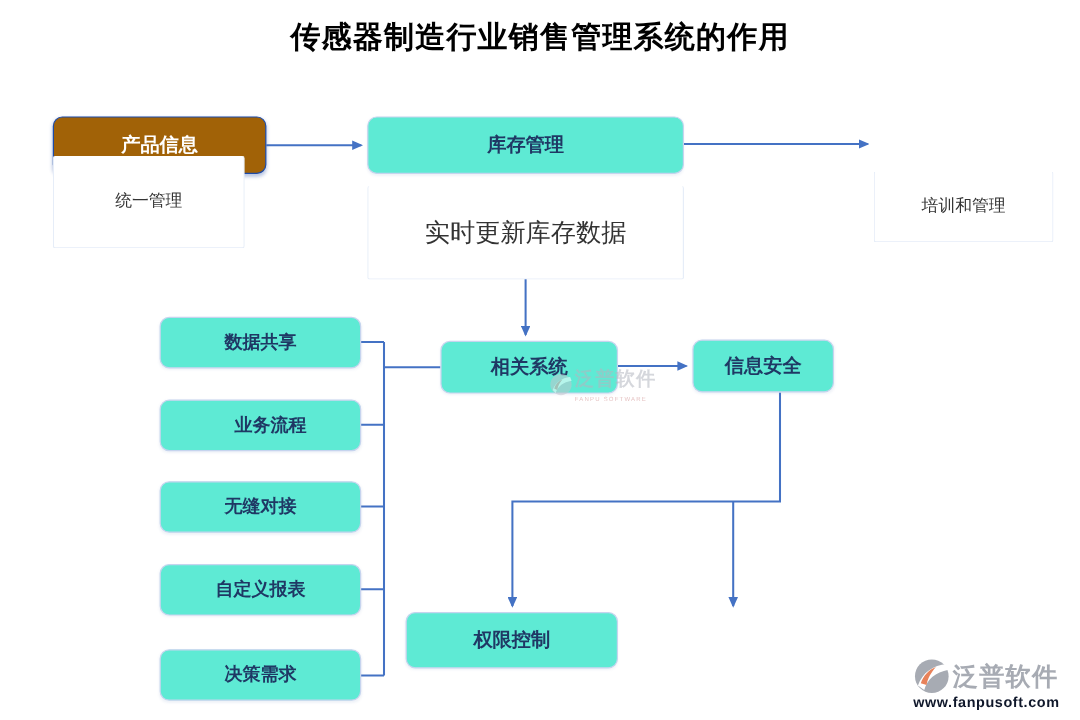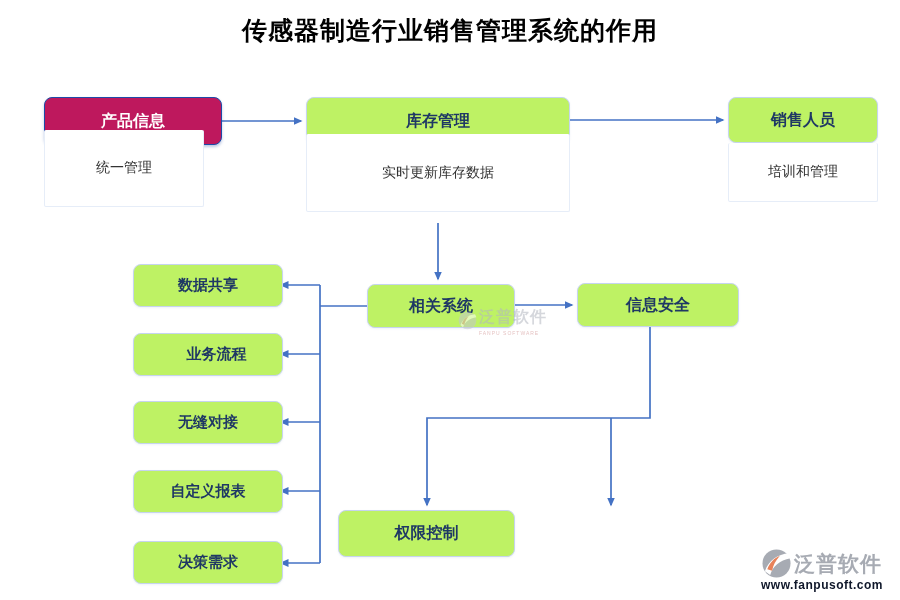--- a/index.html
+++ b/index.html
@@ -32,59 +32,59 @@
   .node {
     position: absolute;
     display: flex;
     align-items: center;
     justify-content: center;
     text-align: center;
     border-radius: 8px;
     font-weight: bold;
     font-size: 16px;
     color: #1f3864;
-    background: #bef264;
+    background: #5eead4;
     border: 1px solid #c6d4ee;
     box-shadow: 0 1px 2px rgba(120,150,200,0.12);
   }
   .node.primary {
-    background: #be185d;
+    background: #a16207;
     border: 1px solid #1d4ba8;
     color: #ffffff;
     box-shadow: 0 2px 3px rgba(30,70,160,0.3);
   }
   .descbox {
     position: absolute;
     display: flex;
     align-items: center;
     justify-content: center;
     text-align: center;
     background: #ffffff;
     border: 1px solid #e6edf8;
     font-size: 14px;
     color: #333333;
     border-radius: 2px;
   }
   
   .n-product   { left: 44px;  top: 97px;  width: 178px; height: 48px; }
   .d-product   { left: 44px;  top: 130px; width: 160px; height: 77px; border-top: none; }
   .n-inventory { left: 306px; top: 97px;  width: 264px; height: 48px; }
-  .d-inventory { left: 306px; top: 134px; width: 264px; height: 78px; border-top: none; font-size: 14px; }
+  .d-inventory { left: 306px; top: 155px; width: 264px; height: 78px; border-top: none; font-size: 21px; }
   .n-sales     { left: 728px; top: 97px;  width: 150px; height: 46px; }
   .d-sales     { left: 728px; top: 143px; width: 150px; height: 59px; border-top: none; }
   
-  .feature { left: 133px; width: 150px; height: 43px; font-size: 15px; }
+  .feature { left: 133px; width: 168px; height: 43px; font-size: 15px; }
   .f-0 { top: 264px; }
   .f-1 { top: 333px; padding-left: 17px; }
   .f-2 { top: 401px; }
   .f-3 { top: 470px; }
   .f-4 { top: 541px; }
   
   .n-related  { left: 367px; top: 284px; width: 148px; height: 44px; }
-  .n-security { left: 577px; top: 283px; width: 162px; height: 44px; }
+  .n-security { left: 577px; top: 283px; width: 118px; height: 44px; }
   
   .n-permission { left: 338px; top: 510px; width: 177px; height: 47px; }
   .n-encryption { left: 535px; top: 510px; width: 163px; height: 47px; }
   
   .watermark {
     position: absolute;
     left: 458px; top: 308px;
     display: flex;
     align-items: flex-start;
     opacity: 0.55;
@@ -179,23 +179,20 @@
     <span>统一管理</span>
   </div>
 
   <div class="node n-inventory">
     <span>库存管理</span>
   </div>
   <div class="descbox d-inventory">
     <span>实时更新库存数据</span>
   </div>
 
-  <div class="node n-sales">
-    <span>销售人员</span>
-  </div>
   <div class="descbox d-sales">
     <span>培训和管理</span>
   </div>
 
   <div class="node feature f-0">
     <span>数据共享</span>
   </div>
   <div class="node feature f-1">
     <span>业务流程</span>
   </div>

